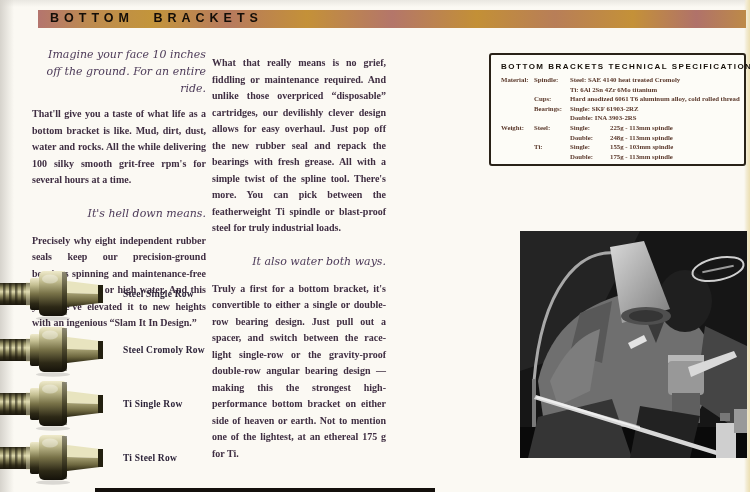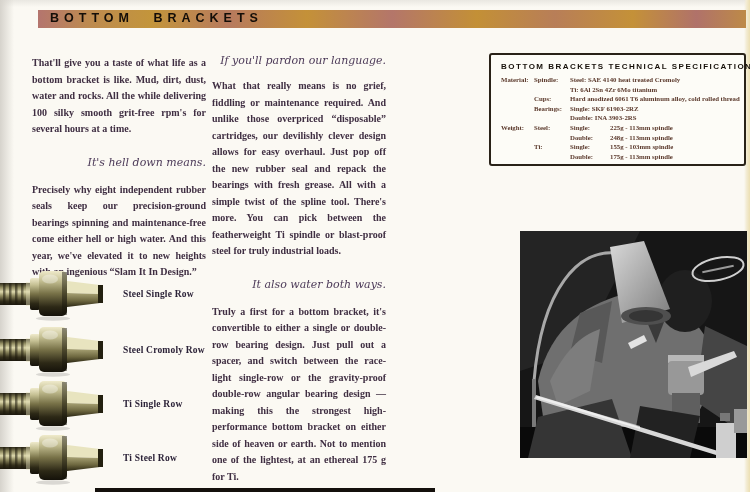--- a/index.html
+++ b/index.html
@@ -57,27 +57,27 @@
 <div class="page">
   <div class="edge-top"></div>
   <div class="edge-left"></div>
   <div class="edge-right"></div>
 
   <div class="titlebar">
     <span class="t">BOTTOM BRACKETS</span>
   </div>
 
   <div class="col col-left">
+    <div class="lead">Imagine your face 10 inches off the ground. For an entire ride.</div>
     <div class="body">That'll give you a taste of what life as a bottom bracket is like. Mud, dirt, dust, water and rocks. All the while delivering 100 silky smooth grit-free rpm's for several hours at a time.</div>
     <div class="lead gap1">It's hell down means.</div>
     <div class="body gap2">Precisely why eight independent rubber seals keep our precision-ground bearings spinning and maintenance-free come either hell or high water. And this year, we've elevated it to new heights with an ingenious “Slam It In Design.”</div>
   </div>
 
   <div class="col col-mid">
-    <div class="lead" style="margin-top:6px">If you'll pardon our language.</div>
     <div class="body">What that really means is no grief, fiddling or maintenance required. And unlike those overpriced “disposable” cartridges, our devilishly clever design allows for easy overhaul. Just pop off the new rubber seal and repack the bearings with fresh grease. All with a simple twist of the spline tool. There's more. You can pick between the featherweight Ti spindle or blast-proof steel for truly industrial loads.</div>
     <div class="lead gap1">It also water both ways.</div>
     <div class="body gap2">Truly a first for a bottom bracket, it's convertible to either a single or double-row bearing design. Just pull out a spacer, and switch between the race-light single-row or the gravity-proof double-row angular bearing design — making this the strongest high-performance bottom bracket on either side of heaven or earth. Not to mention one of the lightest, at an ethereal 175 g for Ti.</div>
   </div>
 
   <div class="specbox">
     <div class="spectitle">BOTTOM BRACKETS TECHNICAL SPECIFICATIONS:</div>
     <div class="specrows">
       <div class="specrow">
         <span class="sc1">Material:</span>

